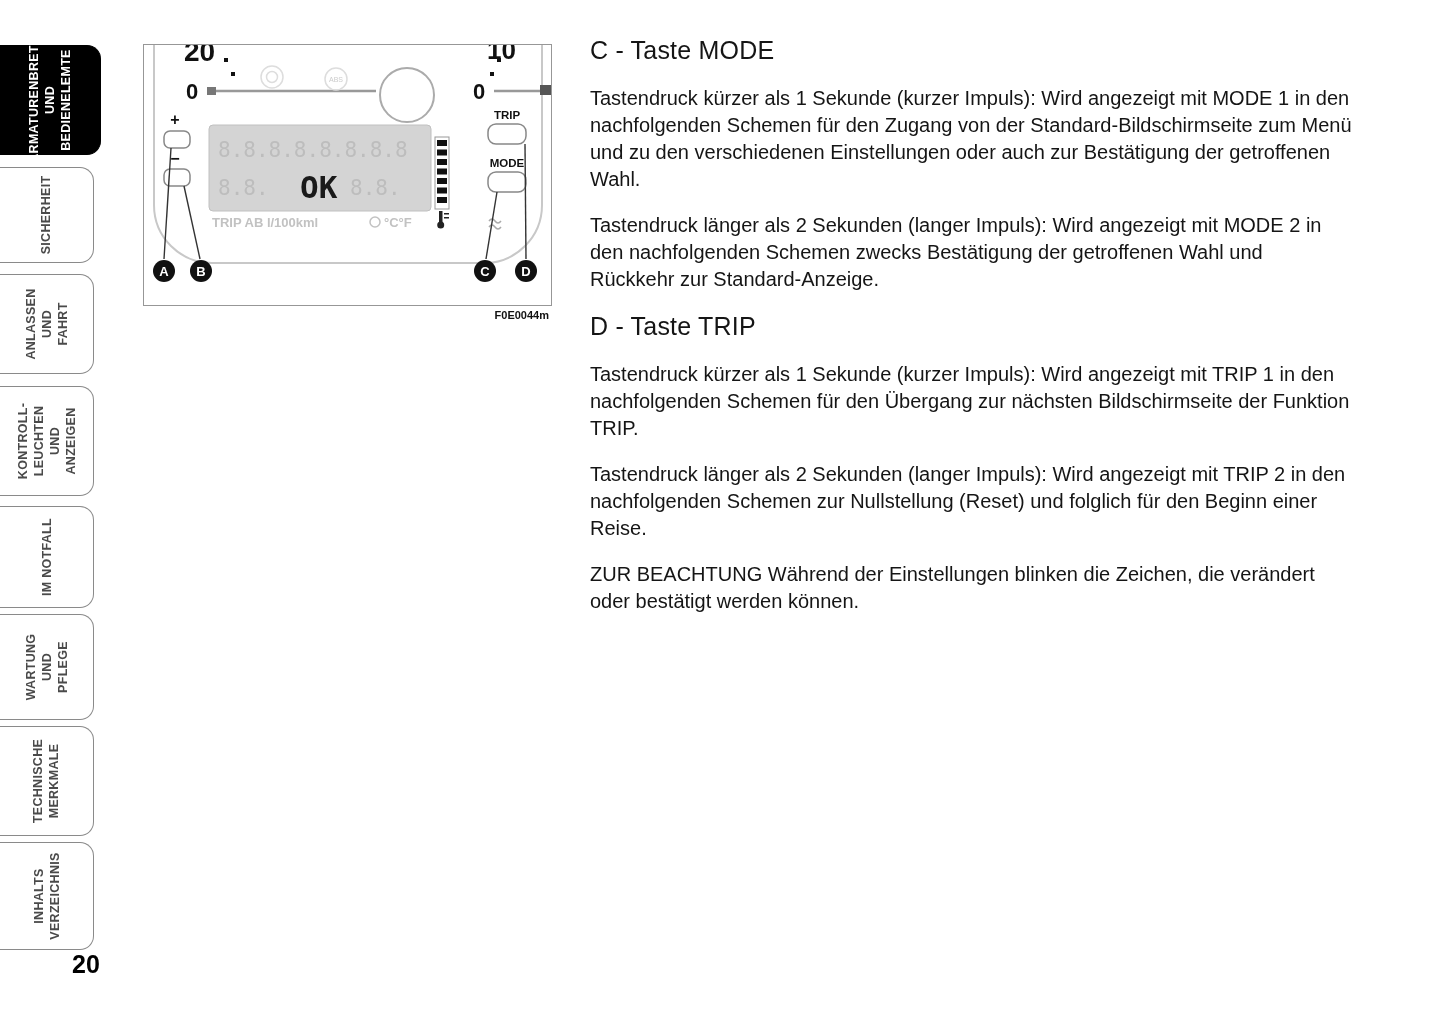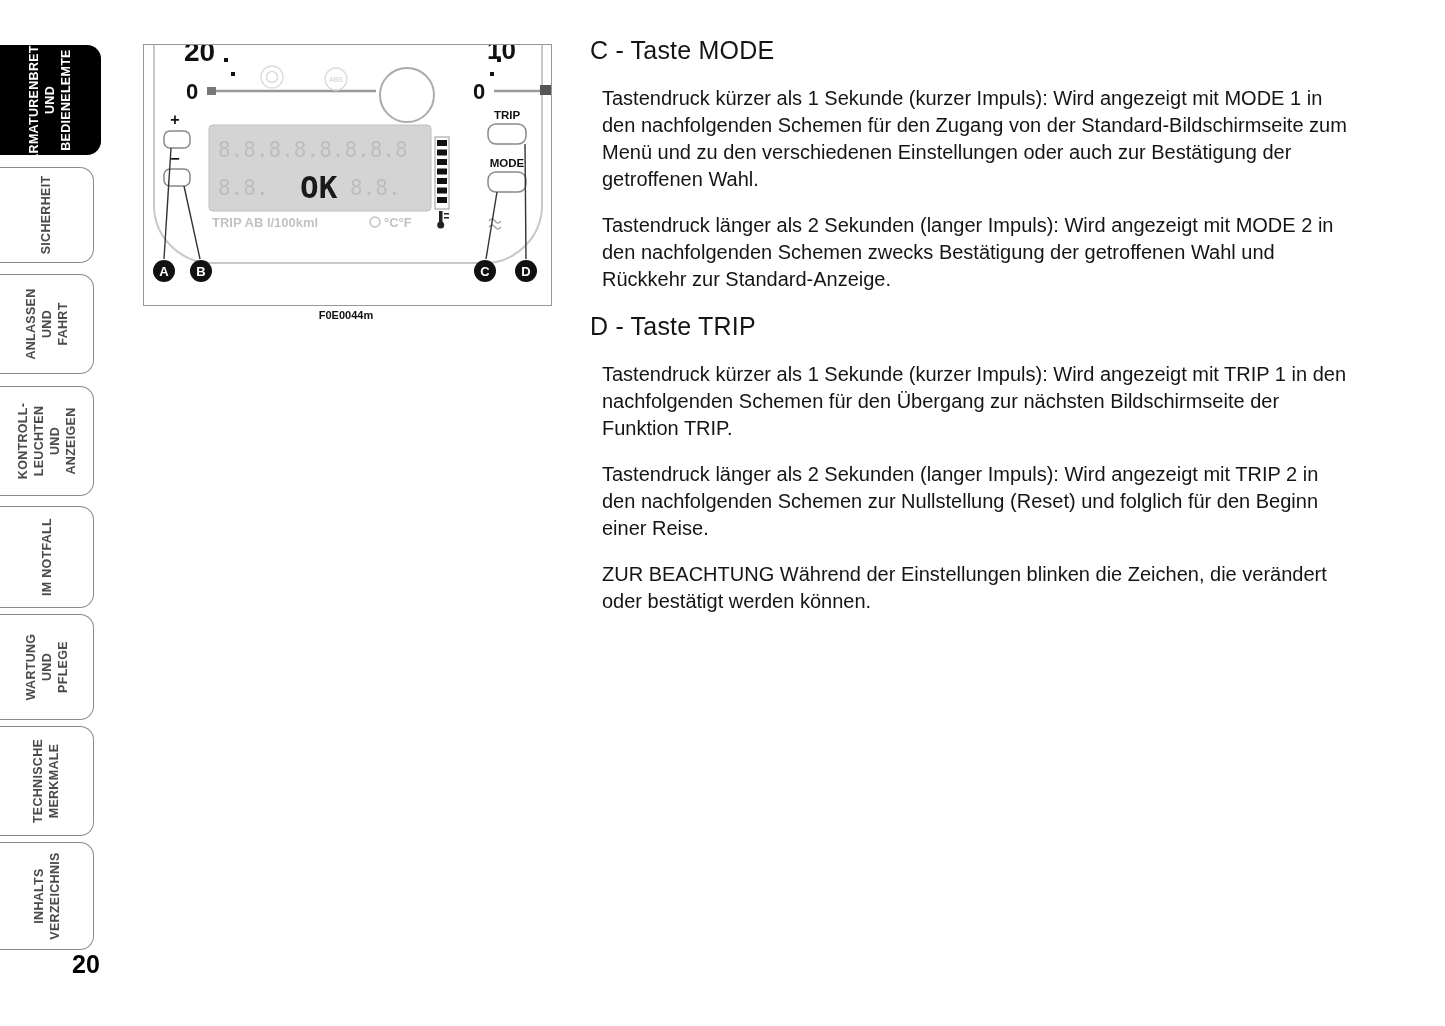--- a/index.html
+++ b/index.html
@@ -40,31 +40,31 @@
   
   .figure {
     position: absolute; left: 143px; top: 44px;
     width: 409px; height: 262px;
     border: 1px solid #979797; background: #fff;
     overflow: hidden;
   }
   .figure svg { display: block; overflow: hidden; }
   .figure-caption {
     position: absolute; left: 143px; top: 309px; width: 406px;
-    text-align: center; font-size: 11px; font-weight: bold; color: #111;
+    text-align: right; font-size: 11px; font-weight: bold; color: #111;
   }
 
   
   .content { position: absolute; left: 590px; top: 36px; width: 762px; }
   .content h3 {
     font-size: 25px; font-weight: 400; margin: 0 0 20px 0; letter-spacing: .2px;
   }
   .content p {
     font-size: 20px; font-weight: 400; line-height: 27px;
-    margin: 0 0 19px 12px;
+    margin: 0 0 19px 0;
   }
 </style>
 </head>
 <body>
 
 <nav>
   <div class="tab active" style="top:45px;height:110px">
     <span class="tab-label">ARMATURENBRETT
 UND
 BEDIENELEMTE</span>

